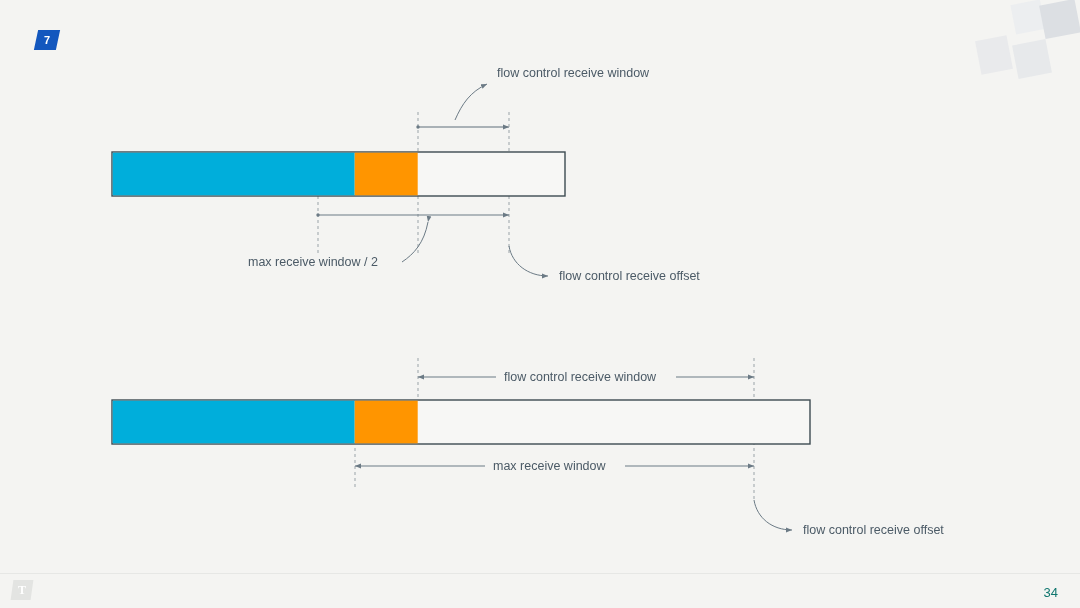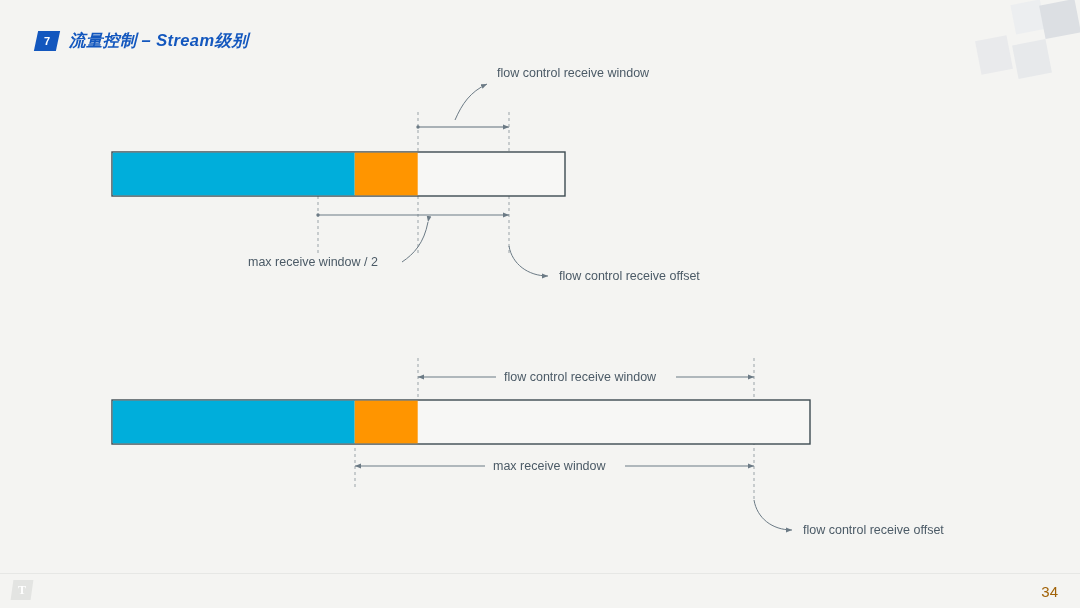--- a/index.html
+++ b/index.html
@@ -70,40 +70,39 @@
     display: flex; align-items: center; justify-content: center;
     transform: skewX(-8deg);
   }
   .logo span {
     transform: skewX(8deg);
     color: #ffffff; font-size: 12px; font-weight: bold;
     font-family: "Liberation Serif", serif;
   }
   .pageno {
     position: absolute; right: 22px; bottom: 8px;
-    color: #a16207; font-size: 15px; margin-left: 28px;
+    color: #0f766e; font-size: 13px; margin-left: 28px;
   }
 </style>
 </head>
 <body>
 
 <div id="slide">
 
   <div class="deco">
     <i class="s1"></i>
     <i class="s2"></i>
     <i class="s3"></i>
     <i class="s4"></i>
   </div>
 
   <div class="header">
     <div class="badge">
       <span>7</span>
     </div>
-    <div class="title">流量控制 – Stream级别</div>
   </div>
 
   <svg id="canvas" viewBox="0 0 1080 608" xmlns="http://www.w3.org/2000/svg">
     <defs>
       <marker id="ar" markerWidth="7" markerHeight="7" refX="6" refY="3" orient="auto" markerUnits="userSpaceOnUse">
         <path d="M0,0.6 L6,3 L0,5.4 z" fill="#6b7a85"></path>
       </marker>
       <marker id="arb" markerWidth="7" markerHeight="7" refX="1" refY="3" orient="auto" markerUnits="userSpaceOnUse">
         <path d="M7,0.6 L1,3 L7,5.4 z" fill="#6b7a85"></path>
       </marker>

